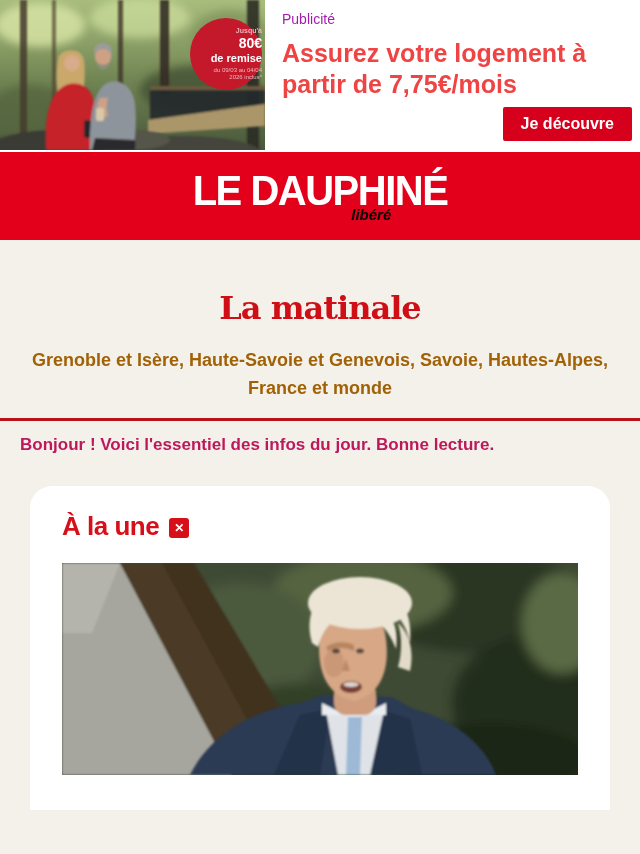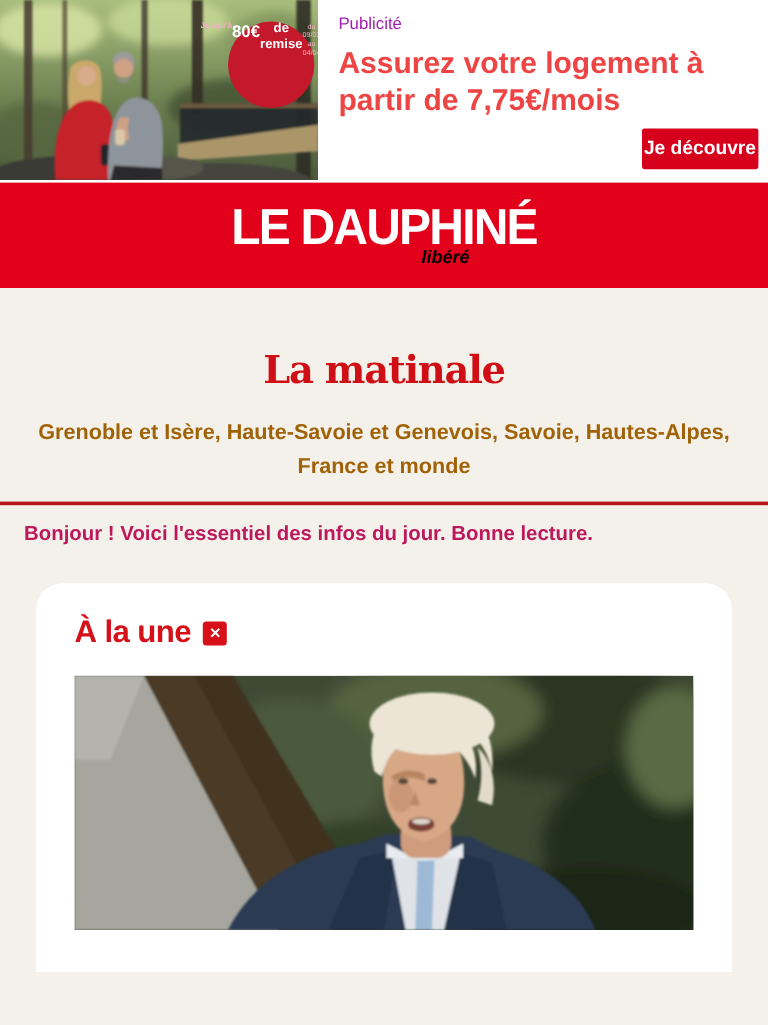--- a/index.html
+++ b/index.html
@@ -13,40 +13,40 @@
   
   .ad-banner { height:152px; background:#ffffff; position:relative; }
   .ad-photo {
     position:absolute; left:0; top:0; width:265px; height:150px;
     overflow:hidden; cursor:pointer;
   }
   .ad-photo svg { display:block; }
   .ad-badge {
     position:absolute; left:190px; top:18px; width:72px; height:72px;
     border-radius:50%; background:#c4182b; color:#fff;
-    display:flex; flex-direction:row; align-items:flex-start; justify-content:center;
+    display:flex; flex-direction:column; align-items:flex-end; justify-content:center;
     text-align:center; line-height:1.2;
   }
   .badge-prefix { font-size:7px; font-weight:700; color:#f0b4bd; }
   .badge-amount { font-size:14px; font-weight:800; letter-spacing:0; }
   .badge-suffix { font-size:11px; font-weight:800; }
   .badge-period { font-size:6px; color:#f0b4bd; margin-top:2px; }
   .badge-period2 { font-size:6px; color:#f0b4bd; }
 
   .ad-content { position:absolute; left:282px; top:8px; right:8px; bottom:8px; }
   .ad-label { color:#a21caf; font-size:14px; margin-top:3px; }
   .ad-headline {
     color:#ef4444; font-size:25px; font-weight:700; line-height:1.25;
     margin-top:11px; width:354px; overflow-wrap:anywhere; cursor:pointer;
   }
   .ad-cta {
     position:absolute; right:0; top:99px;
     background:#d6001c; color:#ffffff; border:none; border-radius:2px;
     font-family:inherit; font-size:16px; font-weight:700;
-    padding:8px 2px; cursor:pointer;
+    padding:8px 18px; cursor:pointer;
   }
 
   
   .masthead {
     height:88px; background:#e2001a;
     display:flex; align-items:center; justify-content:center; cursor:pointer;
   }
   .brand-wrap { display:inline-block; }
   .brand {
     color:#ffffff; font-size:40px; font-weight:800;

